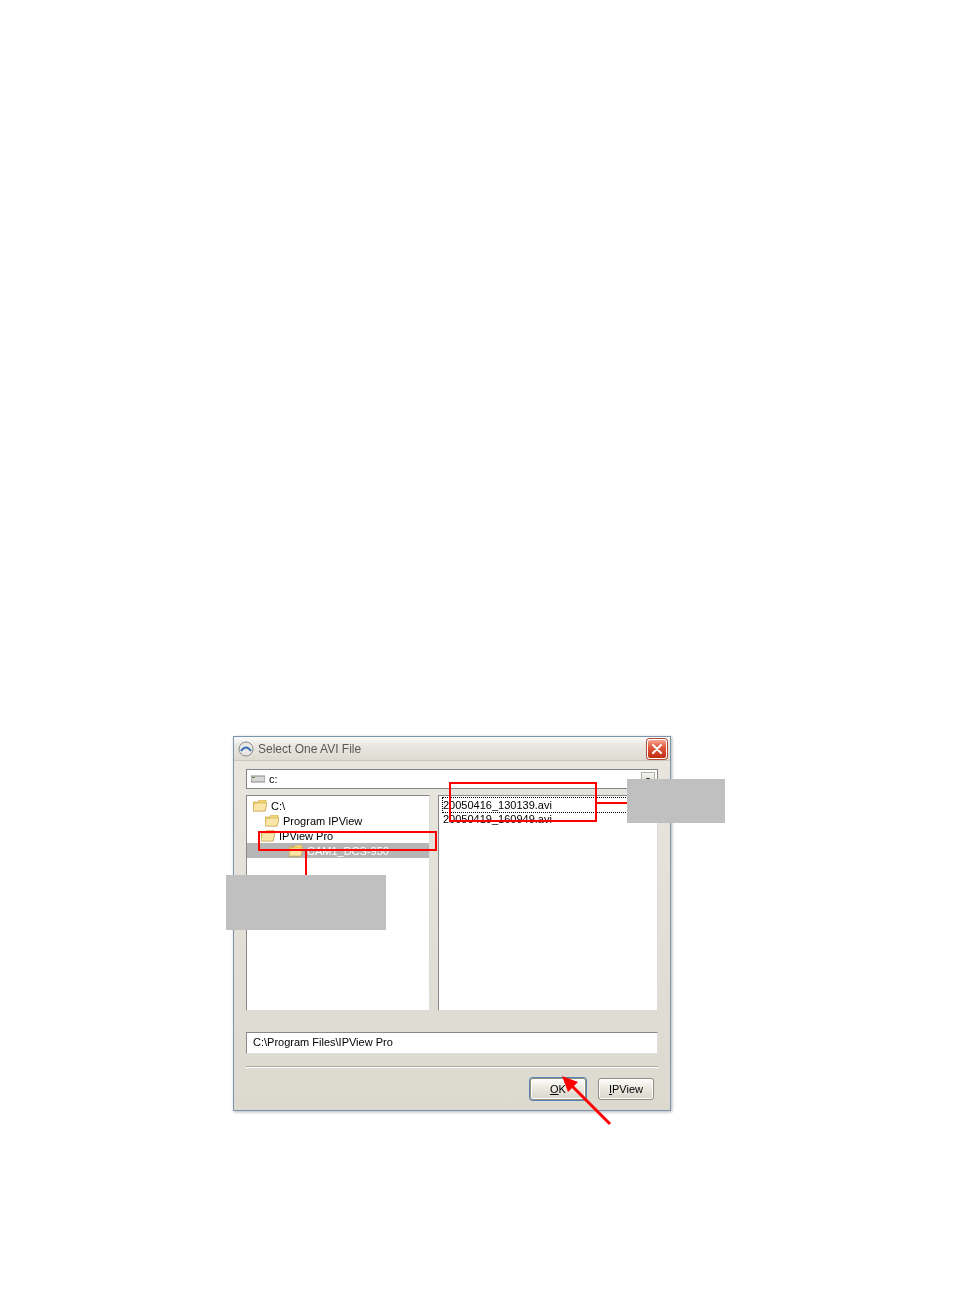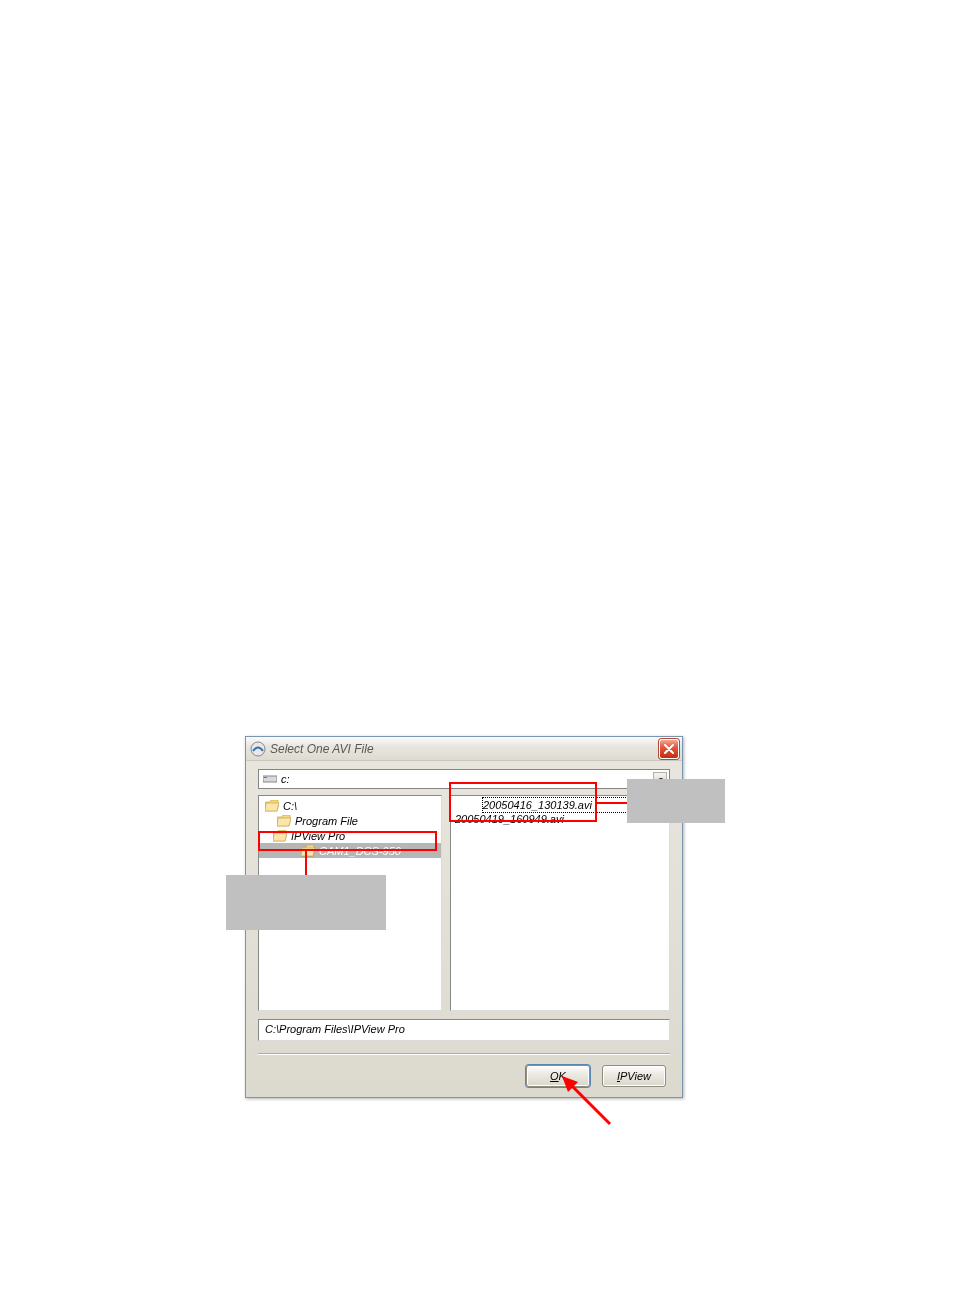--- a/index.html
+++ b/index.html
@@ -7,27 +7,26 @@
     margin: 0;
     width: 954px;
     height: 1314px;
     background: #ffffff;
     font-family: Tahoma, Arial, sans-serif;
     font-size: 11px;
     position: relative;
   }
   .dialog {
     position: absolute;
-    left: 245px;
+    left: 233px;
     top: 736px;
     width: 438px;
     background: linear-gradient(to bottom, #e8e6de, #dcd9cf);
     border: 1px solid #7a96ae;
     box-shadow: 1px 1px 3px rgba(0,0,0,0.3);
-    font-style: italic;
   }
   .titlebar {
     height: 24px;
     background: linear-gradient(to bottom, #fbfbfa, #e7e6df 40%, #dedbd1);
     display: flex;
     align-items: center;
     padding: 0 3px 0 4px;
     border-bottom: 1px solid #cac7bd;
   }
   .titlebar-icon {
@@ -109,23 +108,23 @@
     width: 14px; height: 12px;
     margin-right: 4px;
     display: inline-flex;
   }
   .file-list { padding: 2px 4px; }
   .file-item {
     height: 14px;
     display: flex; align-items: center;
     white-space: nowrap;
   }
-  .file-item.selected { outline: 1px dotted #000; margin-left: 28px; }
+  .file-item.selected { outline: 1px dotted #000; }
   .path-field {
-    margin-top: 8px;
+    margin-top: 21px;
     height: 22px;
     background: #fff;
     border-top: 1px solid #888;
     border-left: 1px solid #888;
     border-right: 1px solid #dcdcdc;
     border-bottom: 1px solid #dcdcdc;
     padding: 3px 6px;
   }
   .sep-line {
     margin-top: 12px;
@@ -134,21 +133,21 @@
     border-bottom: 1px solid #fff;
   }
   .buttons {
     display: flex;
     justify-content: flex-end;
     gap: 12px;
     margin-top: 10px;
     padding-right: 4px;
   }
   .win-btn {
-    width: 64px; height: 22px;
+    width: 56px; height: 22px;
     background: linear-gradient(to bottom, #fefefe, #eceae2 40%, #d9d6cc);
     border: 1px solid #8f8c82;
     border-radius: 3px;
     display: flex; align-items: center; justify-content: center;
     cursor: default;
     font-size: 11px;
     box-shadow: inset 0 0 0 1px #fff;
   }
   .win-btn.default {
     box-shadow: inset 0 0 0 1px #fff, 0 0 0 1px #5b86b1;
@@ -221,21 +220,21 @@
               </span>
               <span>C:\</span>
             </div>
             <div class="tree-item indent1">
               <span class="folder-icon">
                 <svg width="14" height="12" viewBox="0 0 14 12">
                   <path d="M0 2 L5 2 L6 0 L13 0 L13 2 L14 3 L12 11 L0 11 Z" fill="#f6d77a" stroke="#b8922f" stroke-width="0.5"></path>
                   <path d="M1 3 L14 3 L12 11 L0 11 Z" fill="#f9e6a8" stroke="#b8922f" stroke-width="0.5"></path>
                 </svg>
               </span>
-              <span>Program File</span>
+              <span>Program IPView</span>
             </div>
             <div class="tree-item indent2">
               <span class="folder-icon">
                 <svg width="14" height="12" viewBox="0 0 14 12">
                   <path d="M0 2 L5 2 L6 0 L13 0 L13 2 L14 3 L12 11 L0 11 Z" fill="#f6d77a" stroke="#b8922f" stroke-width="0.5"></path>
                   <path d="M1 3 L14 3 L12 11 L0 11 Z" fill="#f9e6a8" stroke="#b8922f" stroke-width="0.5"></path>
                 </svg>
               </span>
               <span>IPView Pro</span>
             </div>

